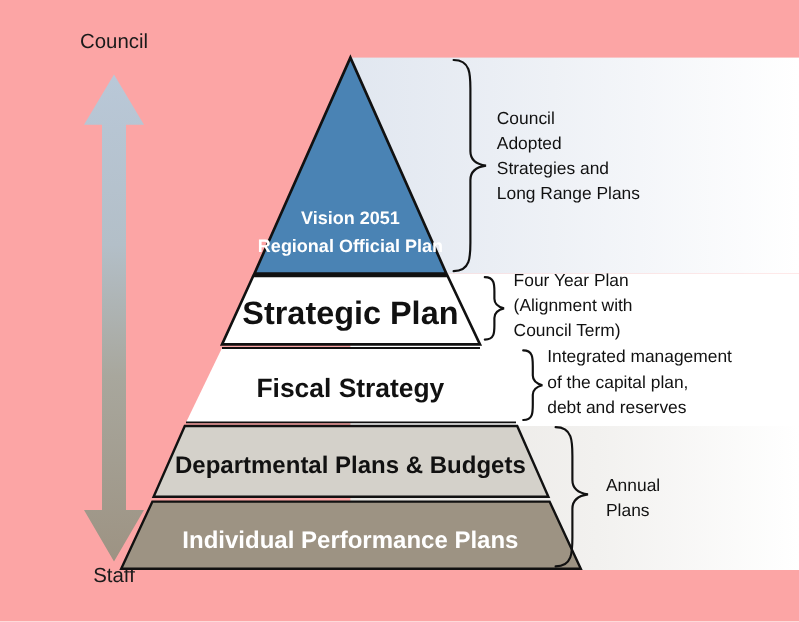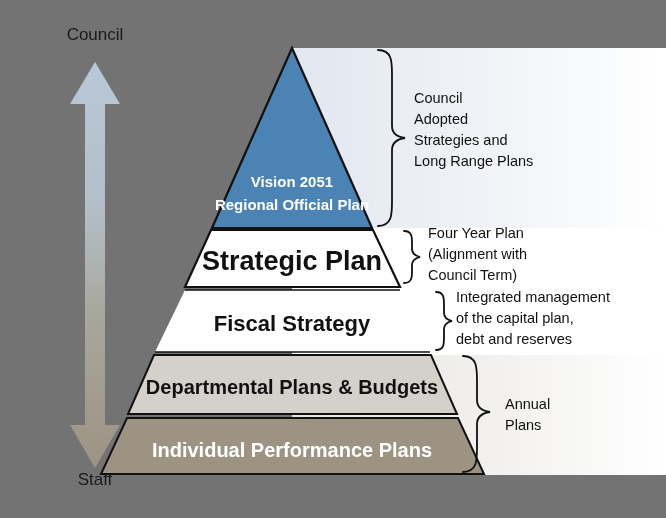--- a/index.html
+++ b/index.html
@@ -1,18 +1,18 @@
 <!DOCTYPE html>
 <html><head>
 <meta charset="utf-8">
 <style>
   html,body{margin:0;padding:0;background:#ffffff;}
   body{width:666px;height:518px;overflow:hidden;
        font-family:"Liberation Sans",sans-serif;}
-  #stage{position:relative;width:666px;height:518px;background:#737373;}
+  #stage{position:relative;width:666px;height:518px;background:#fca5a5;}
   svg{position:absolute;left:0;top:0;}
   .axis-label{font-family:"Liberation Sans",sans-serif;font-size:17px;fill:#1a1a1a;}
   .tier-label{font-family:"Liberation Sans",sans-serif;font-weight:bold;}
   .ann{font-family:"Liberation Sans",sans-serif;font-size:14.5px;fill:#111;}
 </style>
 </head>
 <body>
 
 <div id="stage">
 

